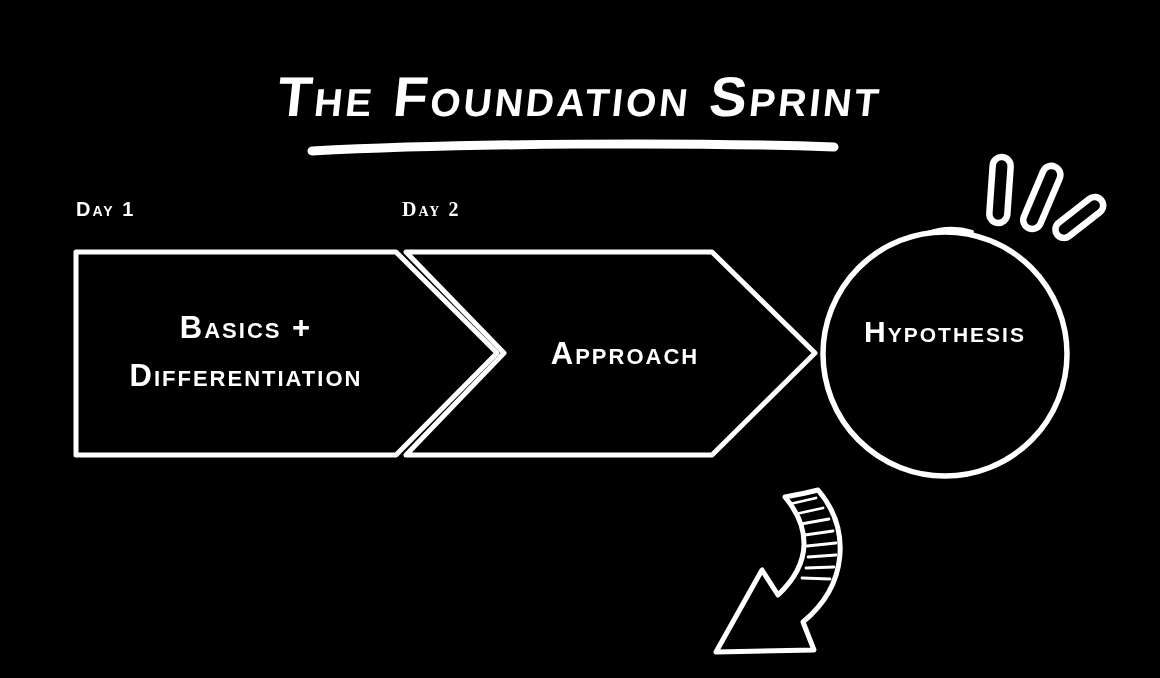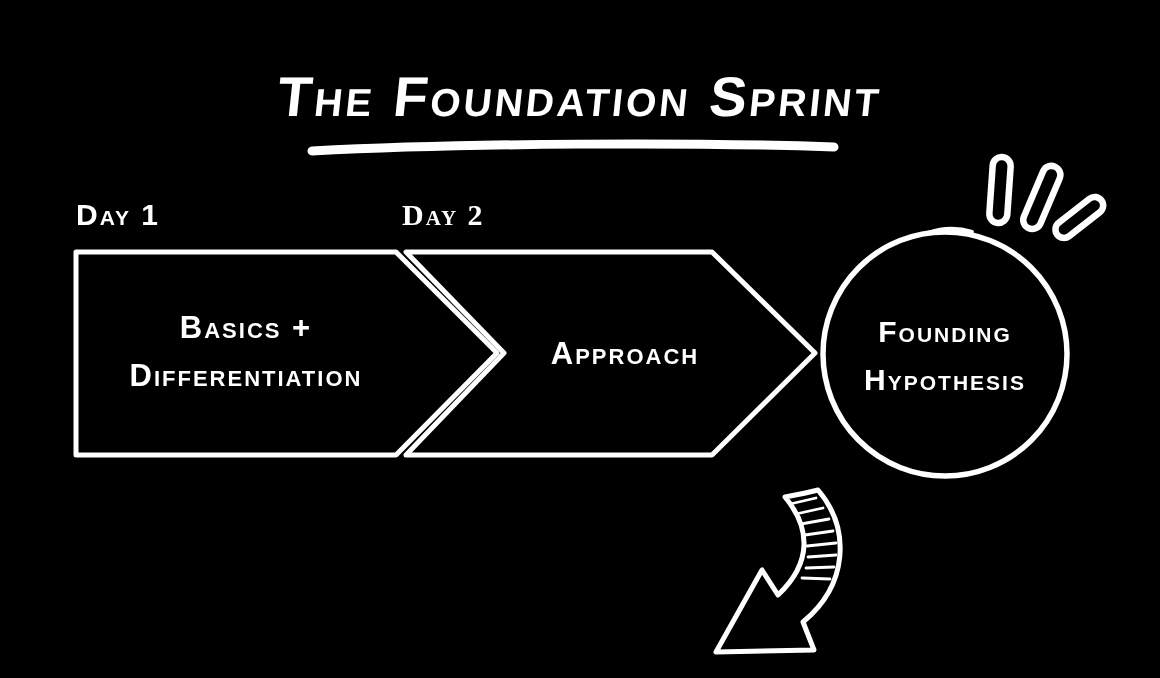--- a/index.html
+++ b/index.html
@@ -22,21 +22,21 @@
   }
   .title {
     left: 0;
     width: 1160px;
     top: 64px;
     text-align: center;
     font-size: 56px;
     letter-spacing: 3px;
     transform: skewX(-6deg);
   }
-  .day { font-size: 30px; letter-spacing: 2px; }
+  .day { font-size: 20px; letter-spacing: 2px; }
   #day1 { left: 76px;  top: 198px; }
   #day2 { left: 402px; top: 198px; font-family: Liberation Serif, serif; }
   .stage { text-align: center; font-size: 31px; line-height: 48px; letter-spacing: 2px; }
   #stage1 { left: 78px;  top: 304px; width: 336px; }
   #stage2 { left: 500px; top: 330px; width: 250px; }
   #result {
     left: 823px; top: 308px; width: 244px;
     font-size: 30px; line-height: 48px; text-align: center; letter-spacing: 2px;
   }
 </style>
@@ -88,17 +88,16 @@
   <div class="txt stage" id="stage1">
     <div>Basics +</div>
     <div>Differentiation</div>
   </div>
 
   <div class="txt stage" id="stage2">
     <div>Approach</div>
   </div>
 
   <div class="txt" id="result">
-    <div>Founding</div>
     <div>Hypothesis</div>
   </div>
 
 </div>
 
 </body></html>

